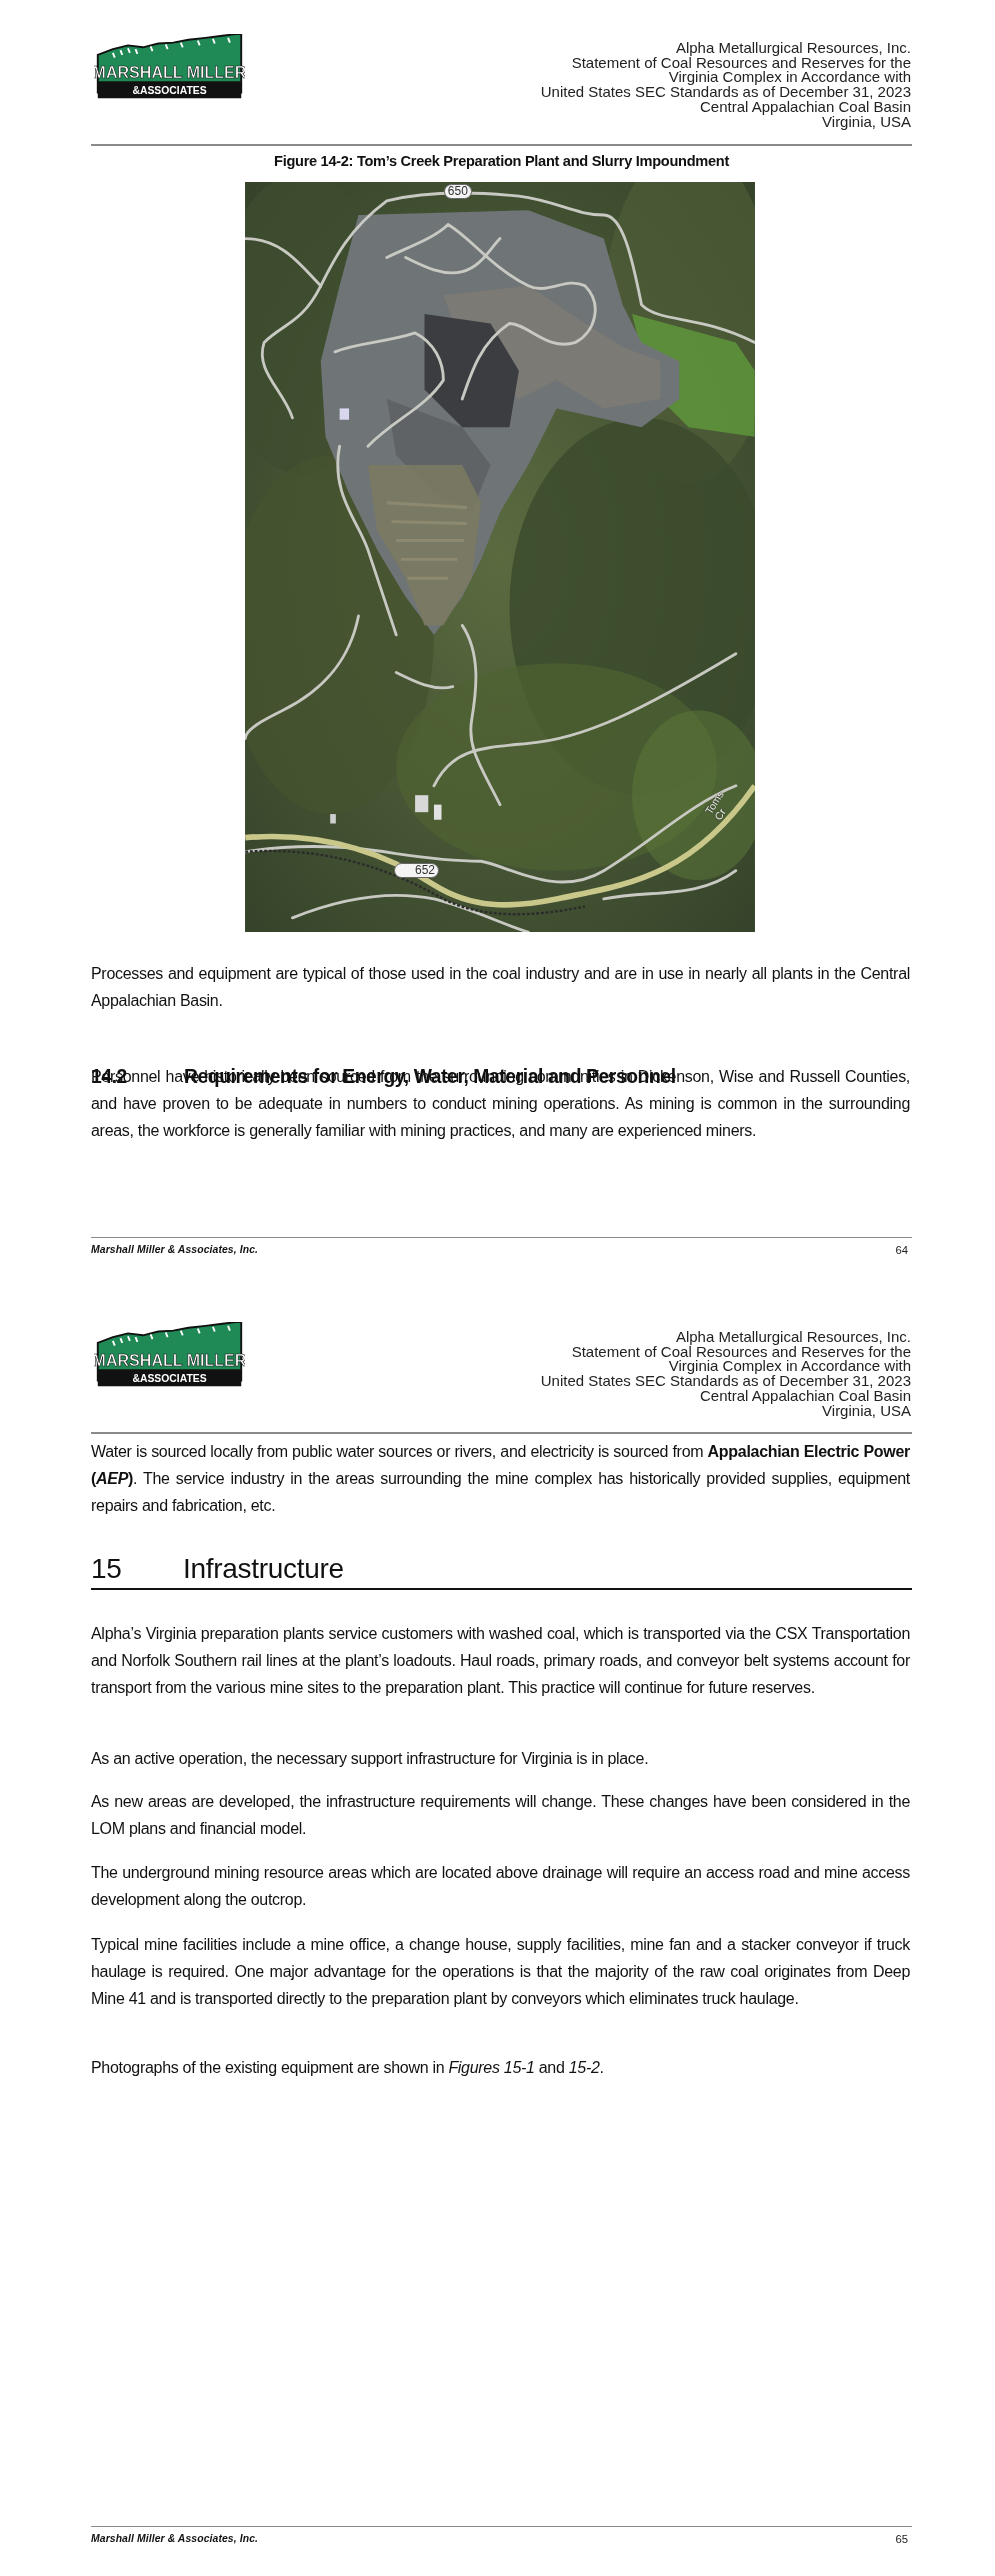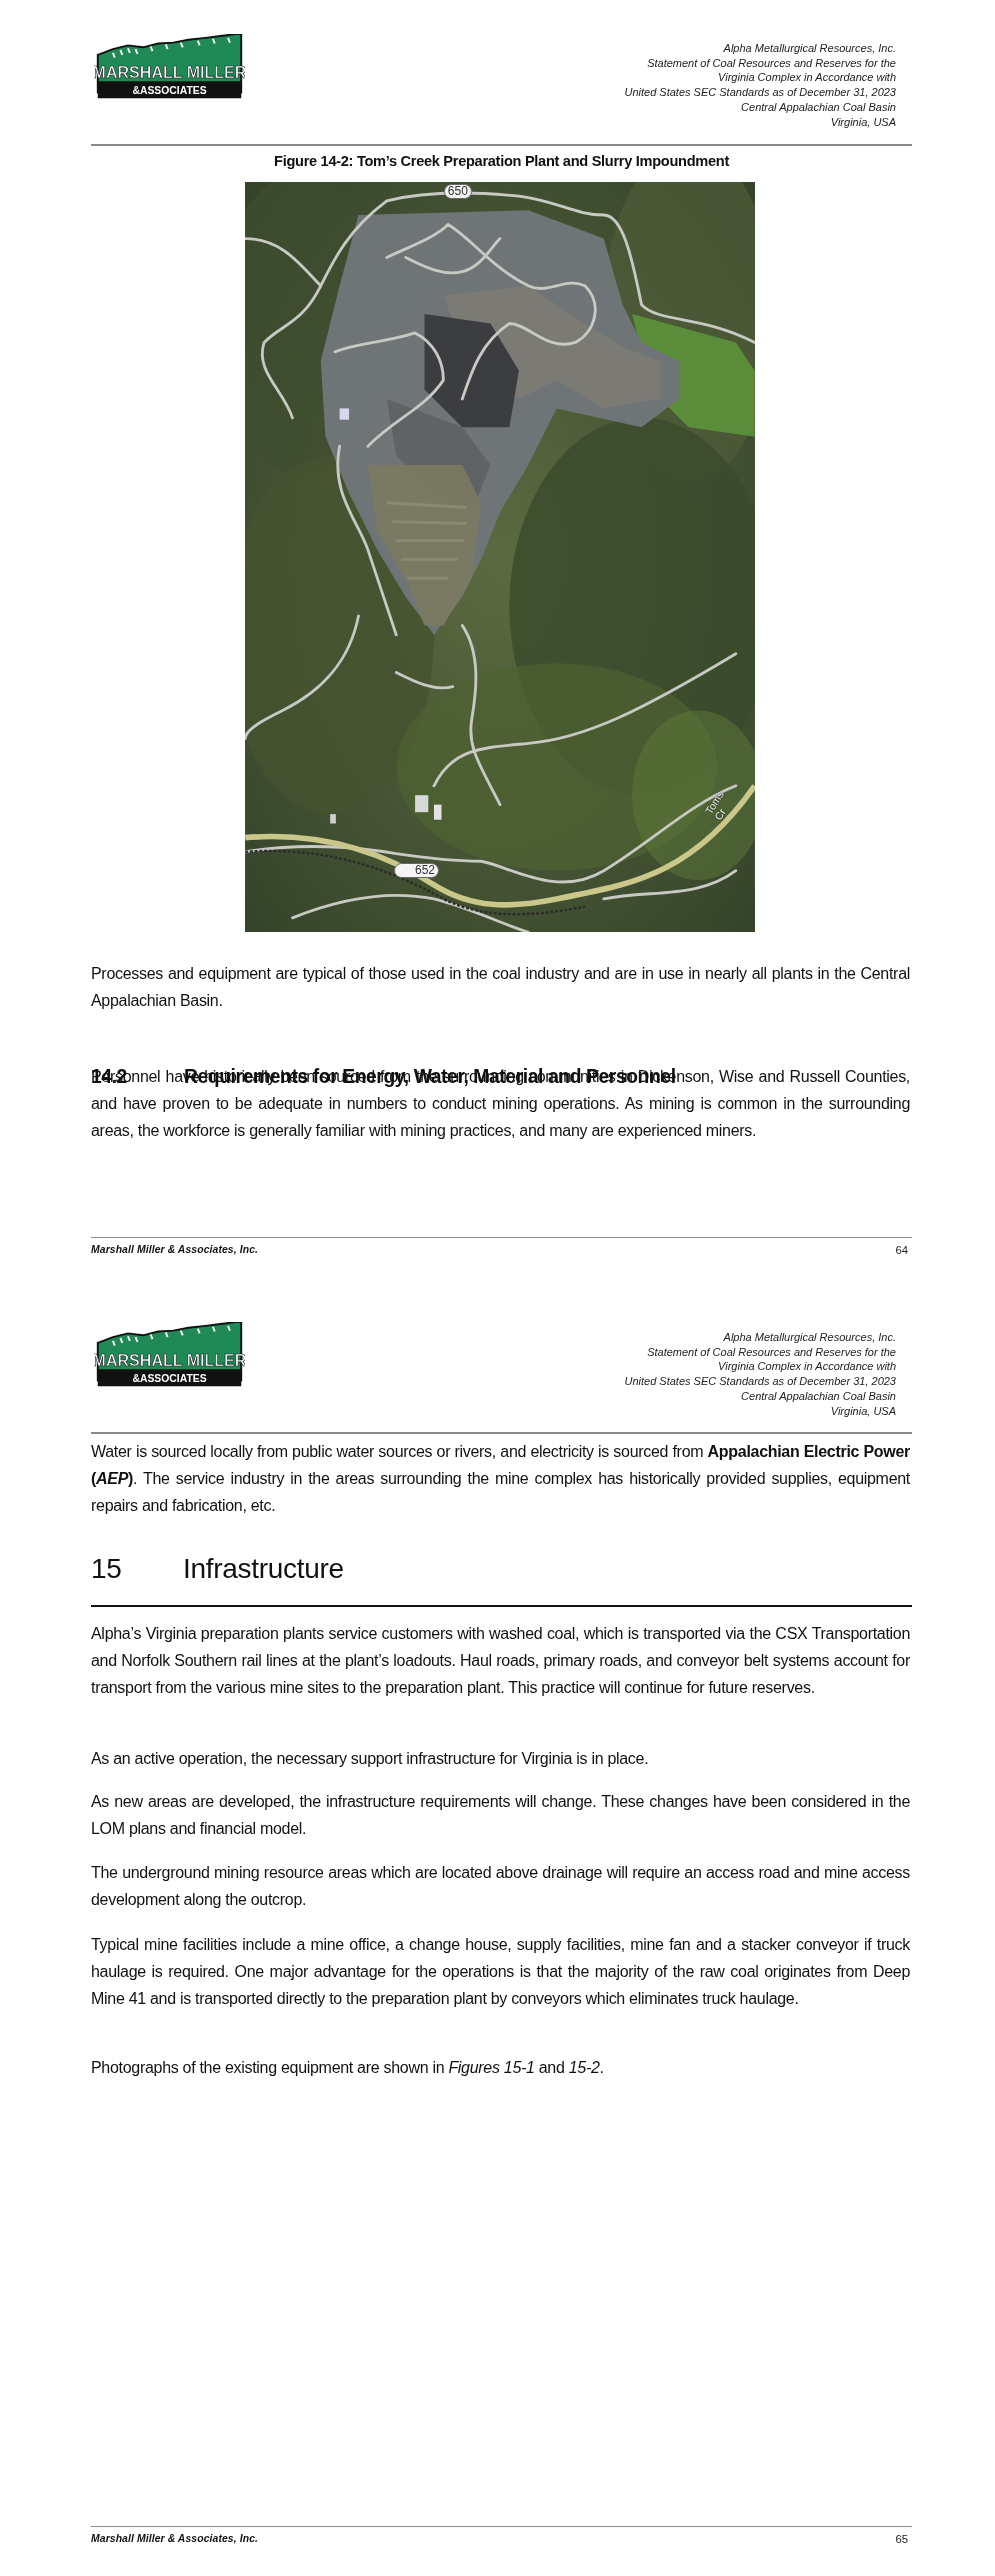--- a/index.html
+++ b/index.html
@@ -2,37 +2,37 @@
 <html style="font-size:15px"><head>
 <meta charset="utf-8">
 <style>
   html, body { margin: 0; padding: 0; background: #ffffff; }
   body { width: 995px; height: 2576px; position: relative; overflow: hidden;
          font-family: "Liberation Sans", sans-serif; color: #111; }
 
   
   .logo { position: absolute; width: 151px; height: 70px; }
   .logo svg { display: block; }
-  .hdr-text { position: absolute; right: 99px; width: 396px; text-align: right;
-              font-size: 11px; line-height: 14.7px; color: #222; font-style: italic; }
+  .hdr-text { position: absolute; right: 84px; width: 396px; text-align: right;
+              font-size: 15px; line-height: 14.7px; color: #222; }
   .hdr-rule { position: absolute; left: 91px; width: 821px; height: 1.9px; background: #8a8a8a; }
 
   
   .ftr-rule { position: absolute; left: 91px; width: 821px; height: 1.4px; background: #8a8a8a; }
   .ftr-left { position: absolute; left: 91px; font-size: 10.4px; font-weight: bold; font-style: italic; color: #111; letter-spacing: 0.1px; }
   .ftr-right { position: absolute; right: 87px; font-size: 11.3px; color: #222; }
 
   
   .para { position: absolute; left: 91px; width: 819px; font-size: 16px; line-height: 27px;
           text-align: justify; color: #111; letter-spacing: -0.3px; }
   .fig-caption { position: absolute; left: 91px; width: 821px; text-align: center; font-weight: bold;
                  font-size: 14.6px; color: #111; letter-spacing: -0.3px; }
   .h2 { position: absolute; left: 91px; font-size: 19.3px; font-weight: bold; color: #111; letter-spacing: -0.4px; }
   .h2 .num { display: inline-block; width: 93px; }
-  .h1 { position: absolute; left: 91px; width: 821px; font-size: 28px; color: #111; padding-bottom: 20px;
+  .h1 { position: absolute; left: 91px; width: 821px; font-size: 28px; color: #111; padding-bottom: 3px;
         border-bottom: 2.8px solid #111; letter-spacing: -0.3px; }
   .h1 .num { display: inline-block; width: 92px; }
 
   
   .aerial { position: absolute; left: 245px; top: 182px; width: 510px; height: 750px; overflow: hidden;
             background: #4d5a3e; }
   .route { position: absolute; background: #f4f4f4; border: 1.4px solid #666; border-radius: 8.5px;
            font-size: 12px; font-weight: normal; color: #333; padding: 0 2.8px; line-height: 13.2px; }
   .creek-label { position: absolute; color: #e8e8e8; font-size: 10.4px; transform: rotate(-58deg);
                  transform-origin: left bottom; text-shadow: 0 0 1.9px #222; }

